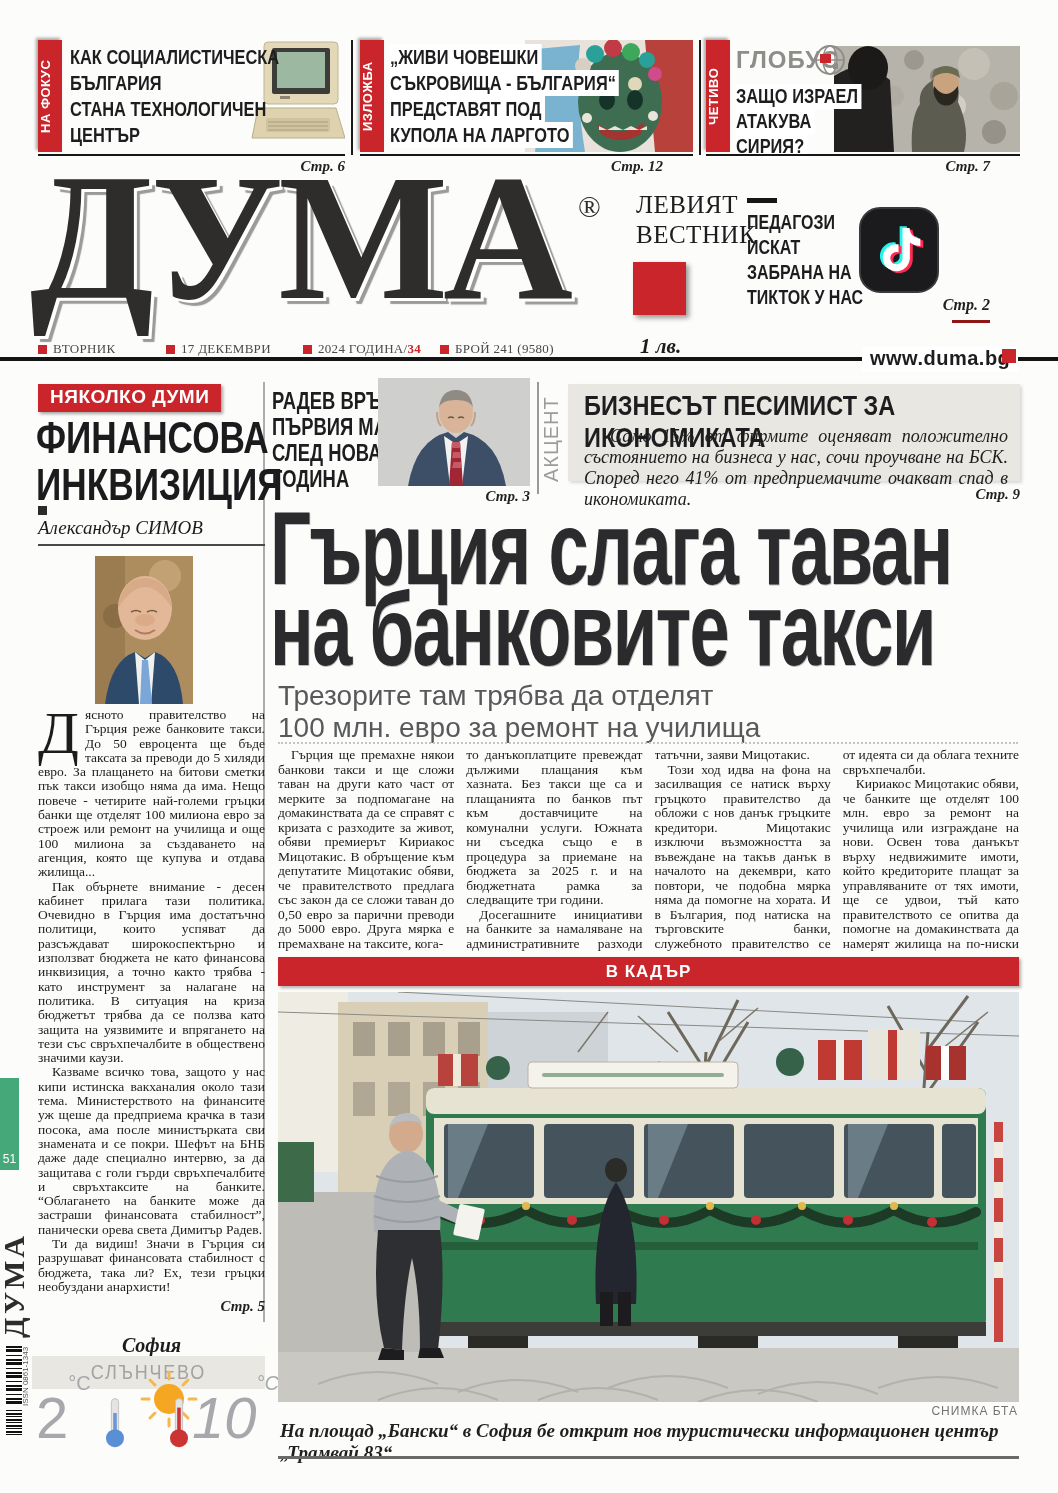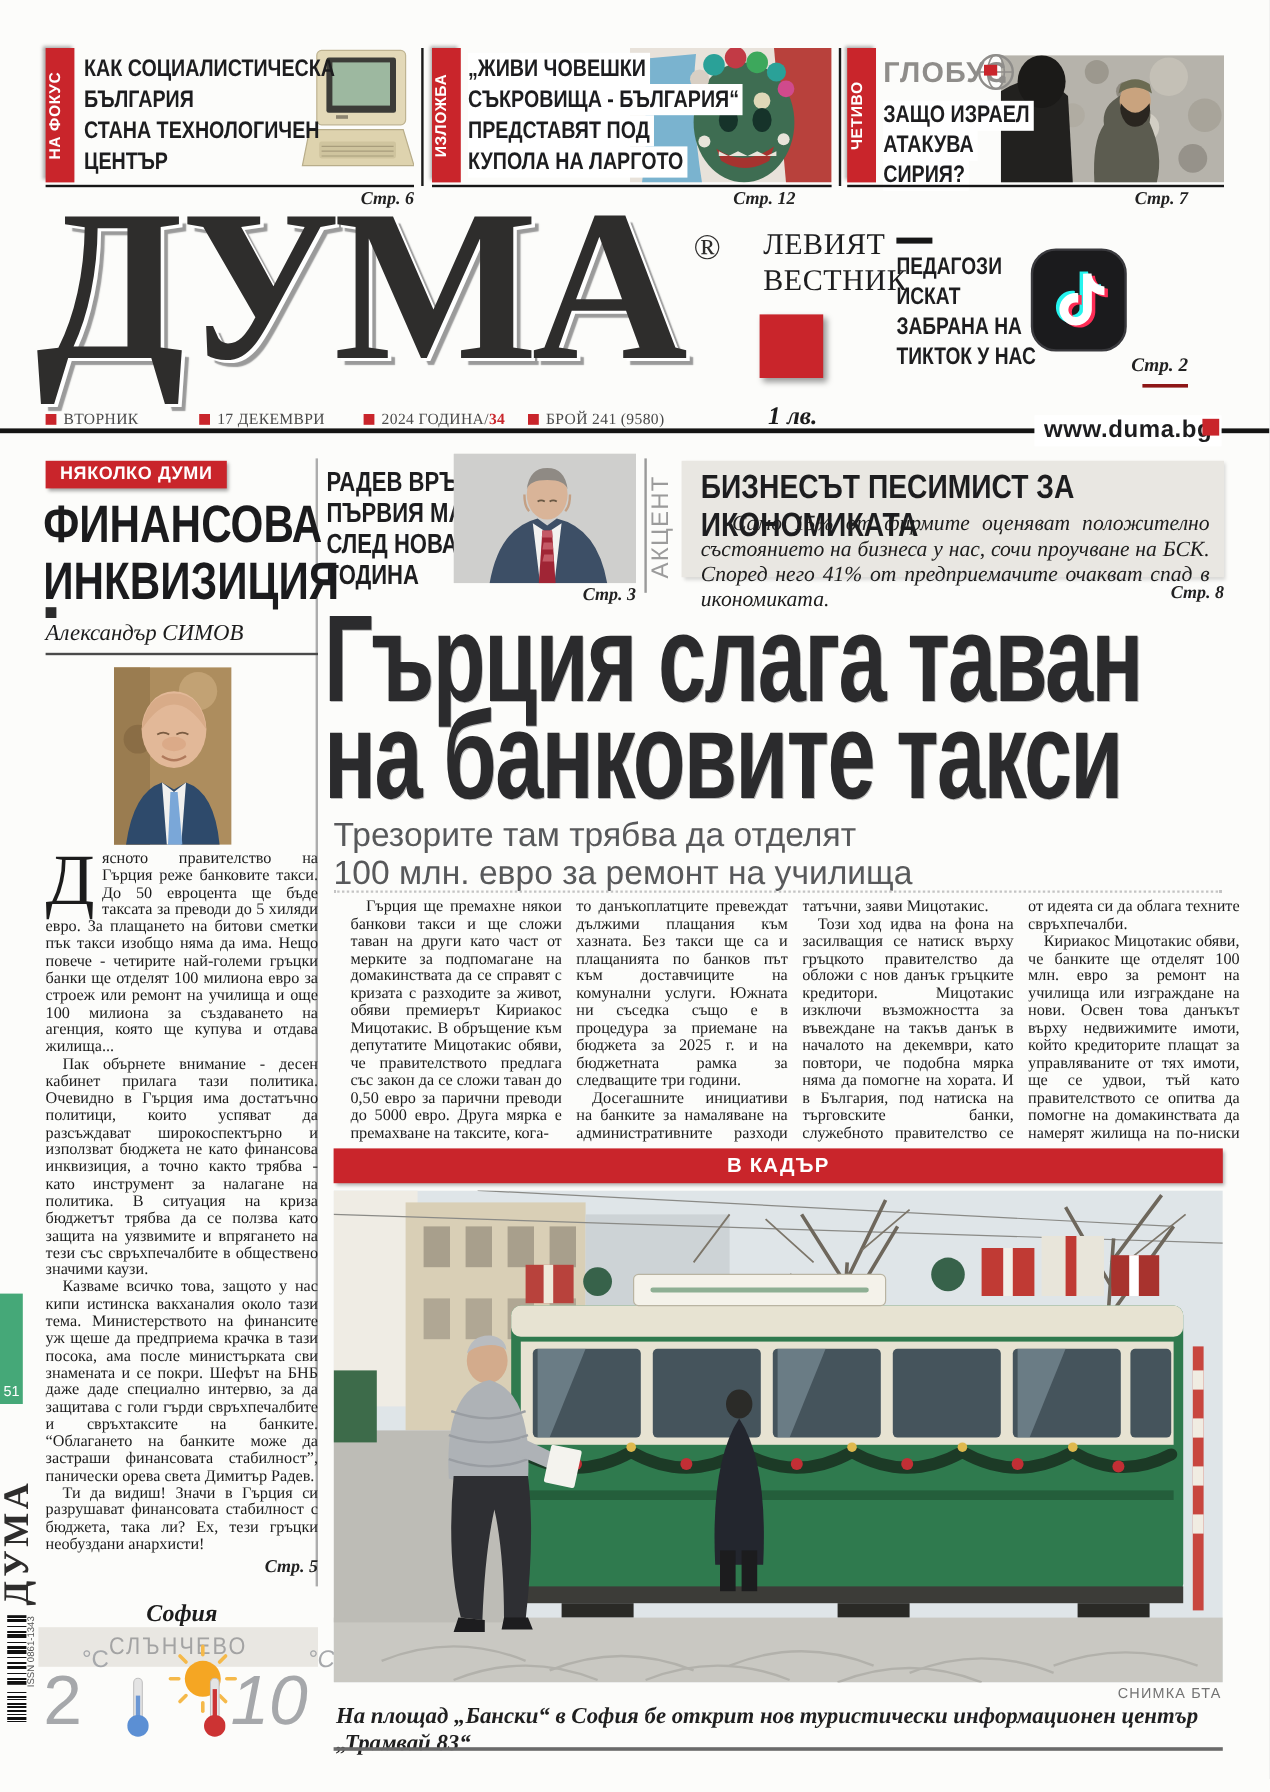--- a/index.html
+++ b/index.html
@@ -152,21 +152,21 @@
   <div class="datebar-item abs" style="left:166px; top:341px;"><span class="redsq"></span><span>17 ДЕКЕМВРИ</span></div>
   <div class="datebar-item abs" style="left:303px; top:341px;"><span class="redsq"></span><span>2024 ГОДИНА/</span><span style="color:#c9252b; font-weight:700;">34</span></div>
   <div class="datebar-item abs" style="left:440px; top:341px;"><span class="redsq"></span><span>БРОЙ 241 (9580)</span></div>
   <div class="abs" style="left:640px; top:334px; font-size:21px; font-style:italic; font-weight:700;">1 лв.</div>
   <div class="abs" style="left:0; top:357px; width:1058px; height:4px; background:#141414;"></div>
   <div class="abs cond" style="left:862px; top:346px; background:#fff; padding:1px 8px 2px; font-size:20px; letter-spacing:.5px; z-index:3;">www.duma.bg</div>
   <div class="abs" style="left:1002px; top:349px; width:14px; height:14px; background:#c9252b; z-index:3;"></div>
 
   <div class="abs" style="left:263px; top:382px; width:2px; height:940px; background:#adadad;"></div>
 
-  <div class="abs cond" style="left:38px; top:384px; background:#c9252b; color:#fff; font-size:15px; padding:2px 12px 4px; letter-spacing:.5px; box-shadow:2px 2px 3px rgba(0,0,0,.35);">НЯКОЛКО ДУМИ</div>
+  <div class="abs cond" style="left:38px; top:384px; background:#c9252b; color:#fff; font-size:19px; padding:2px 12px 4px; letter-spacing:.5px; box-shadow:2px 2px 3px rgba(0,0,0,.35);">НЯКОЛКО ДУМИ</div>
   <div class="cond sqz abs" style="left:36px; top:414px; width:300px; font-size:44px; line-height:47px; transform:scaleX(0.8); color:#1b1b1d;">
     <div>ФИНАНСОВА</div>
     <div>ИНКВИЗИЦИЯ</div>
   </div>
   <div class="abs" style="left:38px; top:506px; width:9px; height:9px; background:#2b2b2b;"></div>
   <div class="abs" style="left:38px; top:517px; font-size:19px; font-style:italic;">Александър СИМОВ</div>
   <div class="abs" style="left:38px; top:544px; width:227px; height:2px; background:#4a4a4a;"></div>
 
   <svg class="abs" style="left:95px; top:556px;" width="98" height="148" viewBox="0 0 98 148">
     <rect width="98" height="148" fill="#ad8d5e"></rect>
@@ -248,33 +248,33 @@
     <path d="M74 64 l8 0 l0.5 6 l-9 0Z M75 74 l7.5 0 l0.5 6 l-9 0Z M75.5 84 l7.5 0 l0.5 6 l-9.5 0Z" fill="#c45a66"></path>
   </svg>
   <div class="pageref abs" style="left:460px; top:488px; width:70px; text-align:right;">Стр. 3</div>
   <div class="abs" style="left:537px; top:382px; width:2px; height:112px; background:#9a9a9a;"></div>
 
   <div class="vtext abs" style="left:540px; top:388px; height:94px; font-family:'Liberation Sans',sans-serif; font-size:20px; letter-spacing:1px; color:#9b9b9b;">АКЦЕНТ</div>
   <div class="abs" style="left:568px; top:384px; width:452px; height:97px; background:#e9e7e2; box-shadow:2px 2px 3px rgba(0,0,0,.15);">
     <div class="cond sqz" style="position:absolute; left:16px; top:6px; width:520px; font-size:28px; transform:scaleX(0.84);">БИЗНЕСЪТ ПЕСИМИСТ ЗА ИКОНОМИКАТА</div>
     <div style="position:absolute; left:16px; top:42px; width:424px; font-size:18px; font-style:italic; line-height:1.16; text-align:justify; text-indent:26px;">Само 15% от фирмите оценяват положително състоянието на бизнеса у нас, сочи проучване на БСК. Според него 41% от предприемачите очакват спад в икономиката.</div>
   </div>
-  <div class="pageref abs" style="left:950px; top:486px; width:70px; text-align:right;">Стр. 8</div>
+  <div class="pageref abs" style="left:950px; top:486px; width:70px; text-align:right;">Стр. 9</div>
 
   <div class="cond sqz abs" style="left:270px; top:508px; width:1070px; font-size:103px; line-height:81px; letter-spacing:-2px; transform:scaleX(0.7); color:#2b2b2d; text-shadow:1px 1px 0 #bbb;">
     <div>Гърция слага таван</div>
     <div>на банковите такси</div>
   </div>
   <div class="abs" style="left:278px; top:680px; font-family:'Liberation Sans',sans-serif; font-size:28px; line-height:32px; color:#58595b;">
     <div>Трезорите там трябва да отделят</div>
     <div>100 млн. евро за ремонт на училища</div>
   </div>
   <div class="abs" style="left:278px; top:742px; width:740px; border-top:2px dotted #c4c4c4;"></div>
 
-  <div class="abs maincol" style="left:278px; top:748px; width:741px; height:204px; display:flex; gap:12px; font-size:13.5px; line-height:14.5px; text-align:justify; overflow:hidden;margin-left:14px;">
+  <div class="abs maincol" style="left:278px; top:748px; width:741px; height:204px; display:flex; gap:12px; font-size:13.5px; line-height:14.5px; text-align:justify; overflow:hidden;">
     <div style="flex:1; overflow:hidden;">
       <p>Гърция ще премахне някои банкови такси и ще сложи таван на други като част от мерките за подпомагане на домакинствата да се справят с кризата с разходите за живот, обяви премиерът Кириакос Мицотакис. В обръщение към депутатите Мицотакис обяви, че правителството предлага със закон да се сложи таван до 0,50 евро за парични преводи до 5000 евро. Друга мярка е премахване на таксите, кога-</p>
     </div>
     <div style="flex:1; overflow:hidden;">
       <p class="cont">то данъкоплатците превеждат дължими плащания към хазната. Без такси ще са и плащанията по банков път към доставчиците на комунални услуги. Южната ни съседка също е в процедура за приемане на бюджета за 2025 г. и на бюджетната рамка за следващите три години.</p>
       <p>Досегашните инициативи на банките за намаляване на административните разходи на техните клиенти не са дос-</p>
     </div>
     <div style="flex:1; overflow:hidden;">
       <p class="cont">татъчни, заяви Мицотакис.</p>
       <p>Този ход идва на фона на засилващия се натиск върху гръцкото правителство да обложи с нов данък гръцките кредитори. Мицотакис изключи възможността за въвеждане на такъв данък в началото на декември, като повтори, че подобна мярка няма да помогне на хората. И в България, под натиска на търговските банки, служебното правителство се отказа</p>

